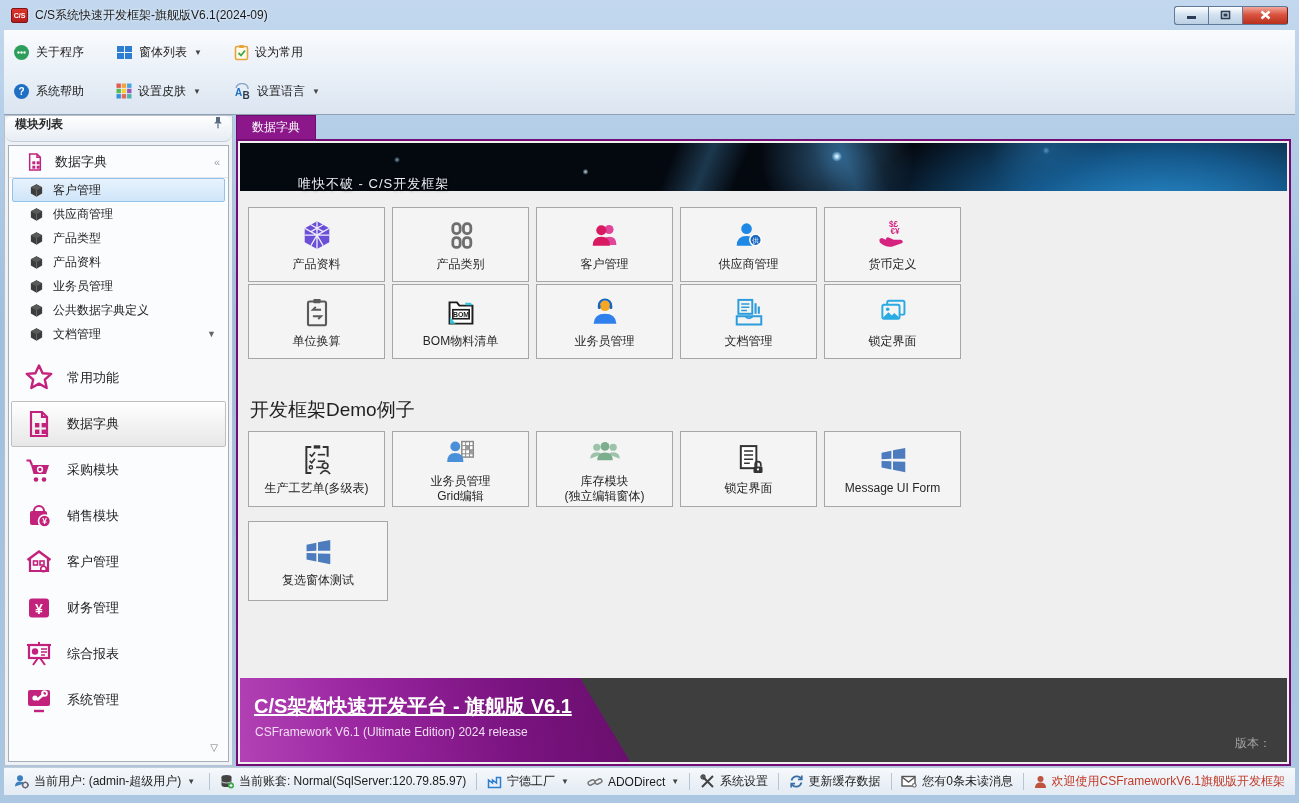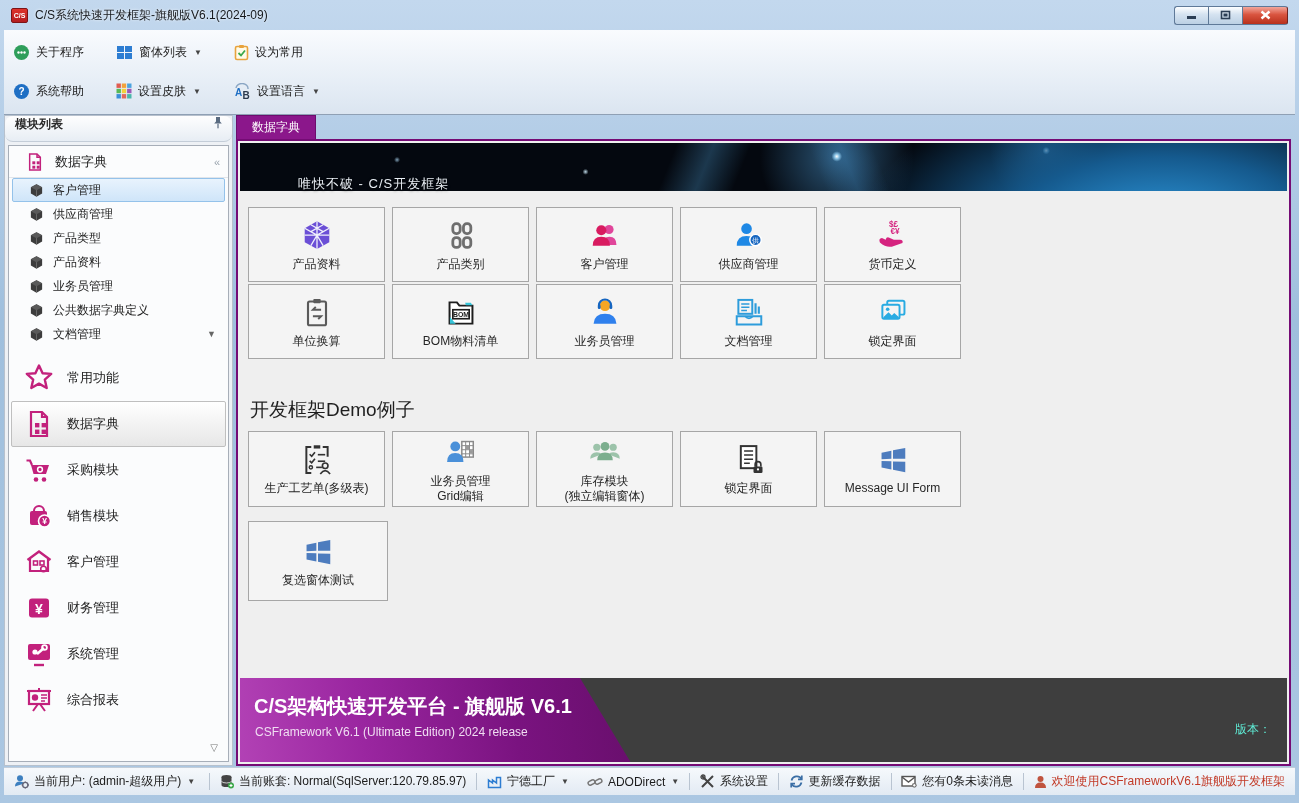--- a/index.html
+++ b/index.html
@@ -84,23 +84,23 @@
   .tile.big { height:80px; width:140px; }
   #row1 { margin-top:16px; } #row2 { margin-top:2px; }
   #demo-title { margin:38px 0 8px 12px; font-size:19px; color:#1f1f1f; }
   #row4 { margin-top:14px; }
 
   #footer-banner { position:absolute; left:2px; right:2px; bottom:2px; height:84px;
     background:#3e3e3e; overflow:hidden; }
   #fb-purple { position:absolute; left:-60px; top:0; bottom:0; width:400px;
     transform:skewX(31deg); transform-origin:top left;
     background:linear-gradient(115deg,#bb4cbd 0%,#9a26a0 40%,#7a1380 75%,#6a0f6e 100%); }
-  #fb-title { position:absolute; left:14px; top:15px; color:#fff; font-size:20px; font-weight:bold; }
+  #fb-title { position:absolute; left:14px; top:15px; color:#fff; font-size:20px; font-weight:bold;text-decoration:underline; }
   #fb-sub { position:absolute; left:15px; top:47px; color:#f0ddf2; font-size:12px; }
-  #fb-version { position:absolute; right:16px; bottom:24px; color:#5eead4; font-size:12px; }
+  #fb-version { position:absolute; right:16px; bottom:10px; color:#a3a3a3; font-size:12px; }
 
   
   #statusbar { position:absolute; left:4px; right:4px; bottom:8px; height:28px;
     background:linear-gradient(#f6f9fc,#e2eaf3); border-top:1px solid #c2cdda;
     display:flex; align-items:center; padding:8px 10px; font-size:12px; color:#1c1c1c; }
   .sb-item { display:flex; align-items:center; gap:5px; white-space:nowrap; }
   .sb-sep { width:1px; height:17px; background:#b9c4d1; margin:0 10px; }
   .sb-spacer { flex:1; }
   .sb-item.welcome { color:#c23a27; }
 
@@ -336,38 +336,38 @@
       <div class="module-item">
         <svg width="30" height="30" viewBox="0 0 30 30">
           <rect x="5" y="5.5" width="20" height="19" rx="3" fill="#c2217c"></rect>
           <text x="15" y="20.5" text-anchor="middle" font-size="14" font-weight="bold" fill="#fff">¥</text>
         </svg>
         <span>财务管理</span>
       </div>
 
       <div class="module-item">
         <svg width="30" height="30" viewBox="0 0 30 30">
+          <path d="M15 3 v3 M3 6 h24" stroke="#c2217c" stroke-width="2"></path>
+          <rect x="5" y="6" width="20" height="13" fill="none" stroke="#c2217c" stroke-width="2.2"></rect>
+          <circle cx="11" cy="12.5" r="3.2" fill="#c2217c"></circle>
+          <path d="M17 10 h6 M17 13 h6 M17 16 h4" stroke="#c2217c" stroke-width="1.6"></path>
+          <path d="M9 26 l5-7 M21 26 l-5-7" stroke="#c2217c" stroke-width="2"></path>
+        </svg>
+        <span>综合报表</span>
+      </div>
+
+      <div class="module-item">
+        <svg width="30" height="30" viewBox="0 0 30 30">
           <rect x="4" y="5" width="22" height="16" rx="2" fill="#c2217c"></rect>
           <circle cx="11" cy="13" r="2.6" fill="#fff"></circle>
           <path d="M13 15 l7-6" stroke="#fff" stroke-width="2.6"></path>
           <circle cx="20.5" cy="8.5" r="2.4" fill="none" stroke="#fff" stroke-width="1.8"></circle>
           <path d="M10 26 h10" stroke="#c2217c" stroke-width="2.4"></path>
         </svg>
         <span>系统管理</span>
-      </div>
-
-      <div class="module-item">
-        <svg width="30" height="30" viewBox="0 0 30 30">
-          <path d="M15 3 v3 M3 6 h24" stroke="#c2217c" stroke-width="2"></path>
-          <rect x="5" y="6" width="20" height="13" fill="none" stroke="#c2217c" stroke-width="2.2"></rect>
-          <circle cx="11" cy="12.5" r="3.2" fill="#c2217c"></circle>
-          <path d="M17 10 h6 M17 13 h6 M17 16 h4" stroke="#c2217c" stroke-width="1.6"></path>
-          <path d="M9 26 l5-7 M21 26 l-5-7" stroke="#c2217c" stroke-width="2"></path>
-        </svg>
-        <span>综合报表</span>
       </div>
 
       <div id="panel-bottom-chevron">▽</div>
     </div>
   </div>
 
   <div id="main">
     <div id="tabstrip">
       <div class="tab">
         <span>数据字典</span>

